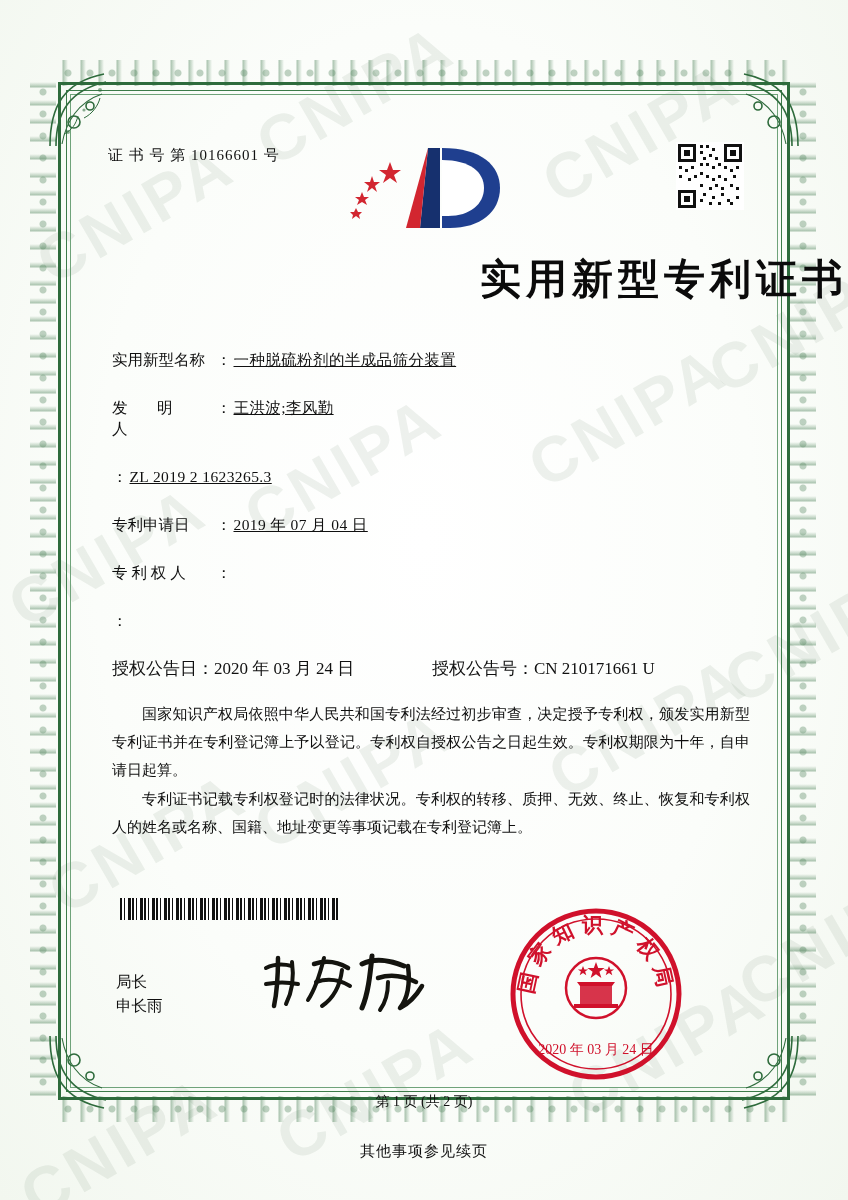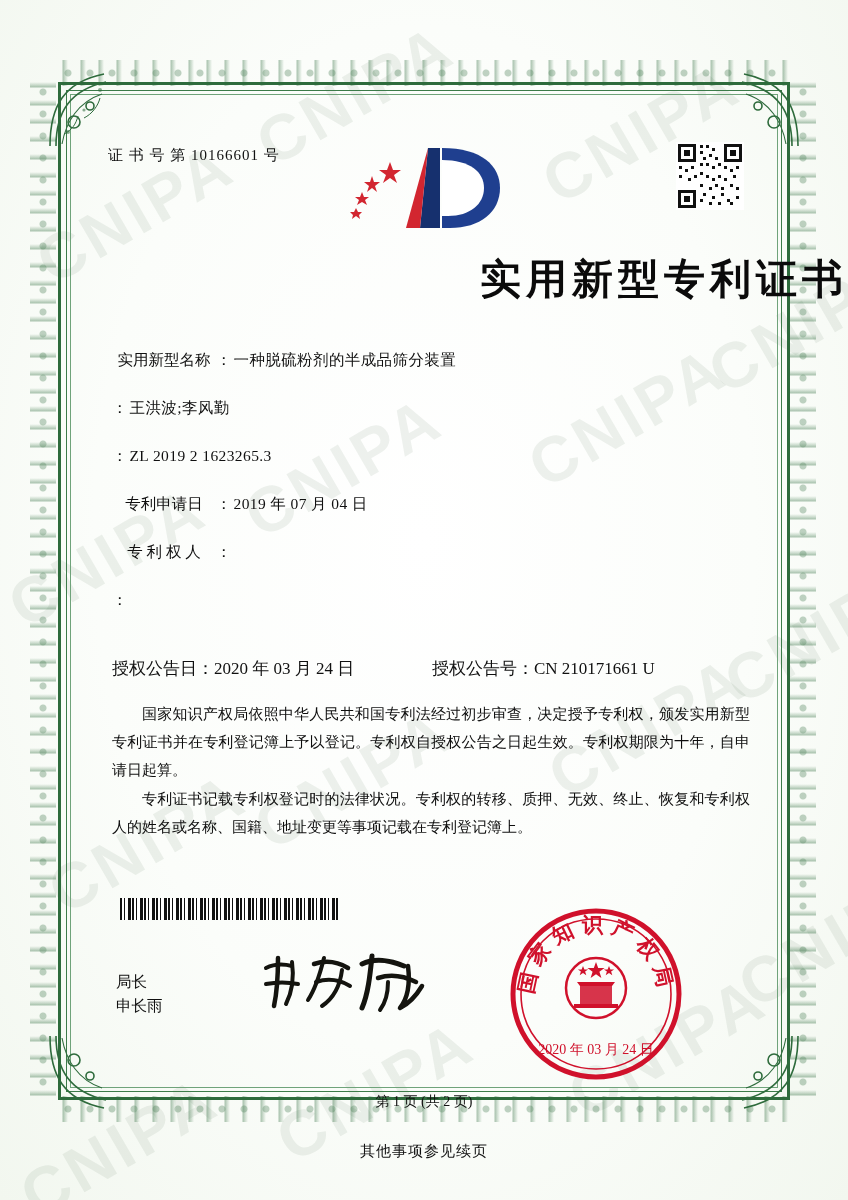--- a/index.html
+++ b/index.html
@@ -138,37 +138,36 @@
     letter-spacing: 5px;
     color: #0b0b0b;
     font-family: "DejaVu Serif", "Liberation Serif", serif;
   }
 
   .fields {
     position: absolute;
     left: 112px;
     top: 350px;
     width: 640px;
-    text-align: center;
   }
   .field-row {
     display: flex;
     align-items: baseline;
     margin-bottom: 27px;
     font-size: 15.5px;
     color: #101010;
   }
   .field-label {
     width: 104px;
     flex: none;
     letter-spacing: 0px;
   }
   .field-label.sp { letter-spacing: 7px; }
   .field-sep { margin-right: 2px; }
-  .field-value { letter-spacing: 0.4px; }
+  .field-value { letter-spacing: 0.4px; text-decoration: underline; }
 
   .grant-row {
     position: absolute;
     left: 112px;
     top: 657px;
     width: 660px;
     display: flex;
     font-size: 17px;
     color: #101010;
   }
@@ -415,20 +414,21 @@
 
   <div class="doc-title">实用新型专利证书</div>
 
   <div class="fields">
     <div class="field-row">
       <span class="field-label">实用新型名称</span>
       <span class="field-sep">：</span>
       <span class="field-value">一种脱硫粉剂的半成品筛分装置</span>
     </div>
     <div class="field-row">
+      <span class="field-label sp">发　明　人</span>
       <span class="field-sep">：</span>
       <span class="field-value">王洪波;李风勤</span>
     </div>
     <div class="field-row">
       <span class="field-sep">：</span>
       <span class="field-value">ZL 2019 2 1623265.3</span>
     </div>
     <div class="field-row">
       <span class="field-label">专利申请日</span>
       <span class="field-sep">：</span>

